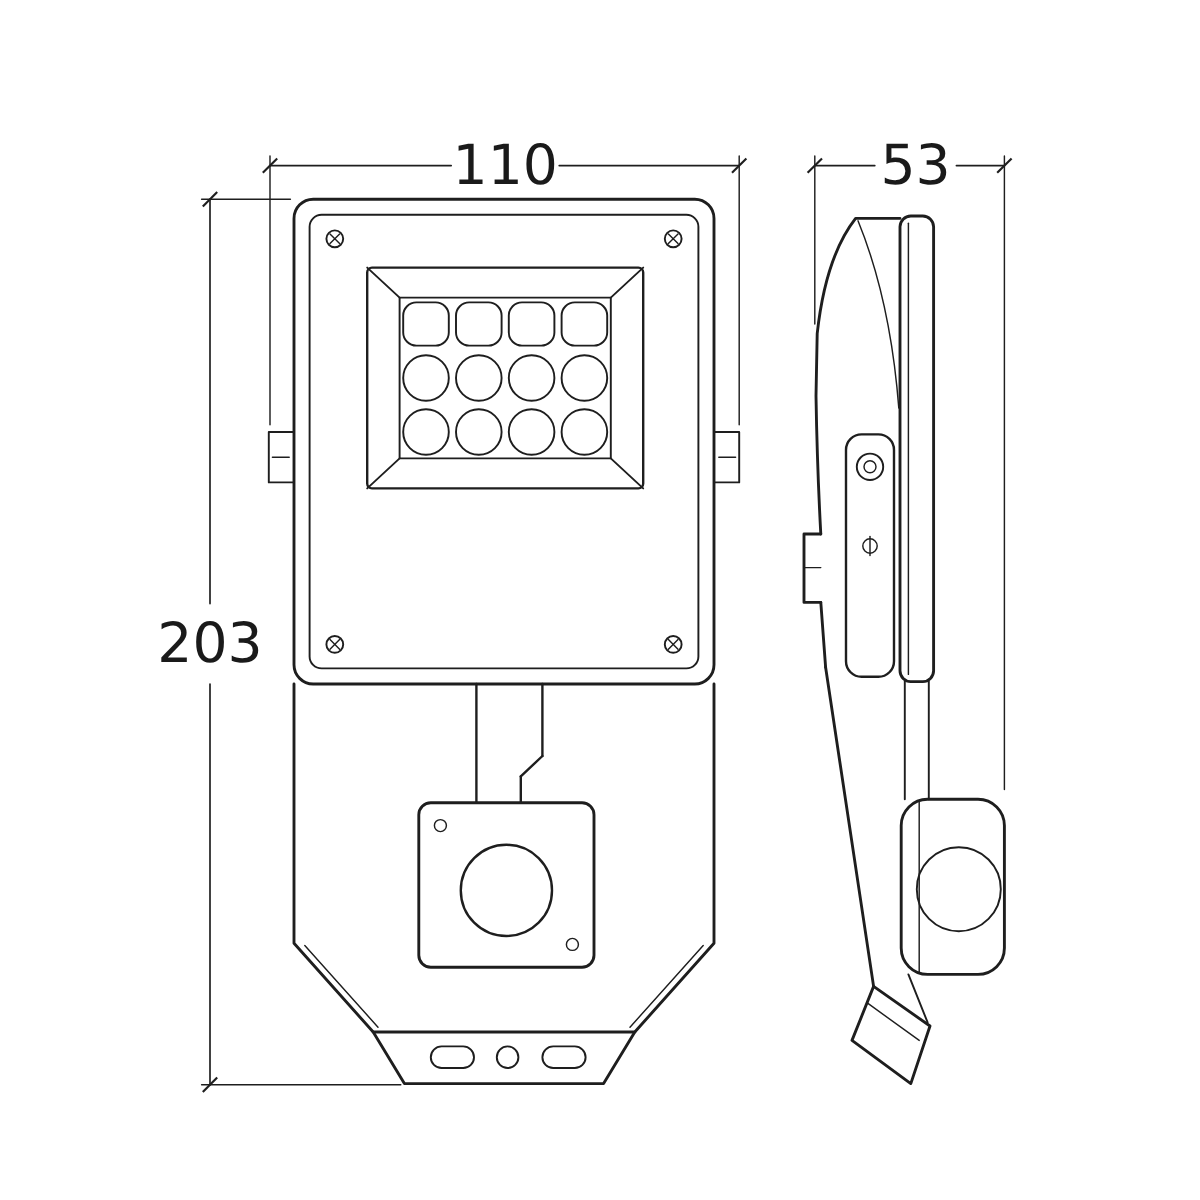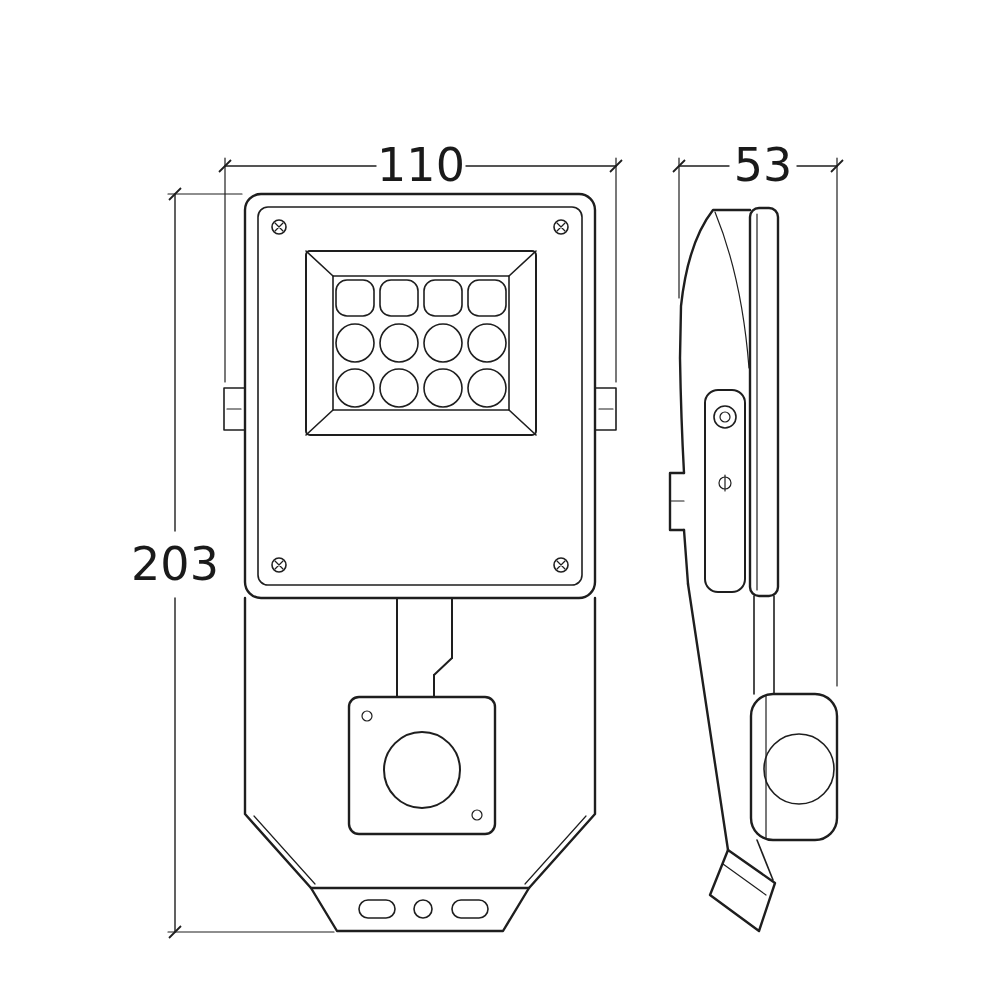--- a/index.html
+++ b/index.html
@@ -10,21 +10,20 @@
   html, body {
     margin: 0;
     padding: 0;
     background: var(--bg-color);
   }
   .canvas {
     width: 1000px;
     height: 940px;
     background: var(--bg-color);
     position: relative;
-    margin-top: 28px;
   }
   svg { display: block; }
   .s-bold, .s-med, .s-thin, .s-dim {
     fill: none;
     stroke: var(--line-color);
     stroke-linecap: round;
     stroke-linejoin: round;
   }
   .s-bold { stroke-width: 2.4; }
   .s-med  { stroke-width: 1.6; }

